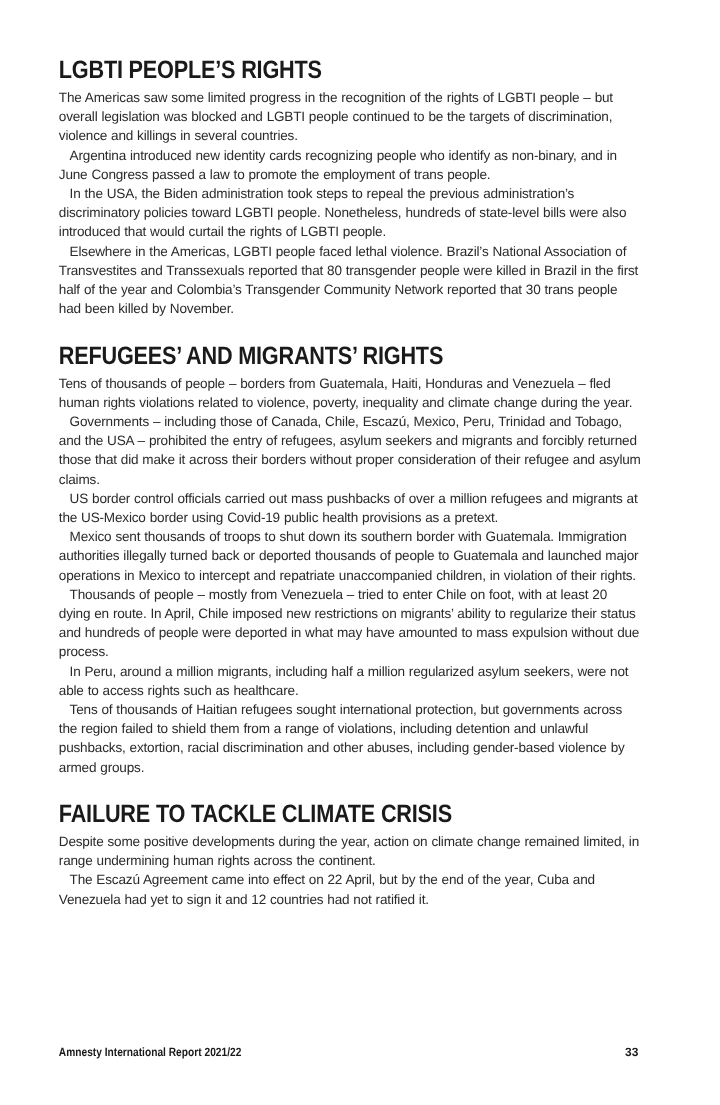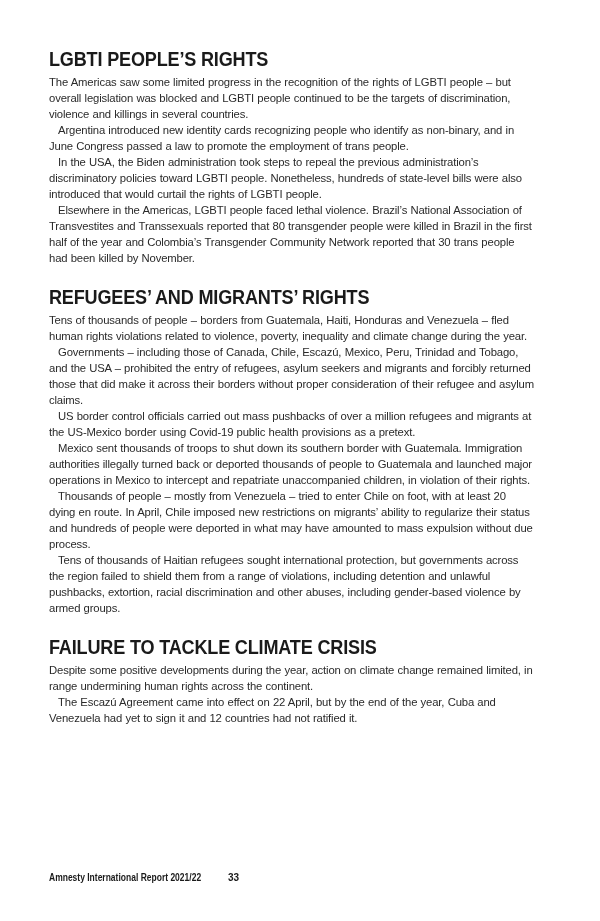--- a/index.html
+++ b/index.html
@@ -46,21 +46,21 @@
     }
     .para.indent {
       text-indent: 9px;
     }
     .footer {
       position: absolute;
       left: 49px;
       top: 872px;
       width: 486px;
       display: flex;
-      justify-content: flex-start;
+      justify-content: space-between;
       align-items: center;
       font-family: "Liberation Sans", sans-serif;
       font-weight: bold;
       font-size: 10px;
       color: #1a1a1a;
     }
     .footer-title {
       transform: scaleX(0.85);
       transform-origin: left center;
       white-space: nowrap;
@@ -82,20 +82,21 @@
     <p class="para indent">Elsewhere in the Americas, LGBTI people faced lethal violence. Brazil’s National Association of Transvestites and Transsexuals reported that 80 transgender people were killed in Brazil in the first half of the year and Colombia’s Transgender Community Network reported that 30 trans people had been killed by November.</p>
   </section>
 
   <section class="section">
     <h2 class="section-heading">REFUGEES’ AND MIGRANTS’ RIGHTS</h2>
     <p class="para">Tens of thousands of people – borders from Guatemala, Haiti, Honduras and Venezuela – fled human rights violations related to violence, poverty, inequality and climate change during the year.</p>
     <p class="para indent">Governments – including those of Canada, Chile, Escazú, Mexico, Peru, Trinidad and Tobago, and the USA – prohibited the entry of refugees, asylum seekers and migrants and forcibly returned those that did make it across their borders without proper consideration of their refugee and asylum claims.</p>
     <p class="para indent">US border control officials carried out mass pushbacks of over a million refugees and migrants at the US-Mexico border using Covid-19 public health provisions as a pretext.</p>
     <p class="para indent">Mexico sent thousands of troops to shut down its southern border with Guatemala. Immigration authorities illegally turned back or deported thousands of people to Guatemala and launched major operations in Mexico to intercept and repatriate unaccompanied children, in violation of their rights.</p>
     <p class="para indent">Thousands of people – mostly from Venezuela – tried to enter Chile on foot, with at least 20 dying en route. In April, Chile imposed new restrictions on migrants’ ability to regularize their status and hundreds of people were deported in what may have amounted to mass expulsion without due process.</p>
+    <p class="para indent">In Peru, around a million migrants, including half a million regularized asylum seekers, were not able to access rights such as healthcare.</p>
     <p class="para indent">Tens of thousands of Haitian refugees sought international protection, but governments across the region failed to shield them from a range of violations, including detention and unlawful pushbacks, extortion, racial discrimination and other abuses, including gender-based violence by armed groups.</p>
   </section>
 
   <section class="section">
     <h2 class="section-heading">FAILURE TO TACKLE CLIMATE CRISIS</h2>
     <p class="para">Despite some positive developments during the year, action on climate change remained limited, in range undermining human rights across the continent.</p>
     <p class="para indent">The Escazú Agreement came into effect on 22 April, but by the end of the year, Cuba and Venezuela had yet to sign it and 12 countries had not ratified it.</p>
   </section>
 
 </div>

